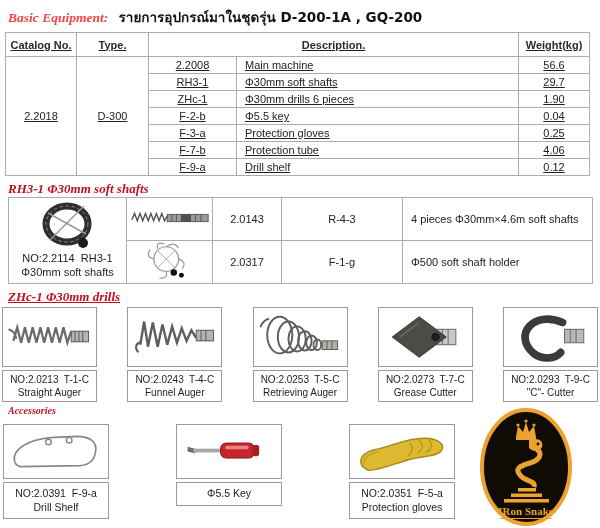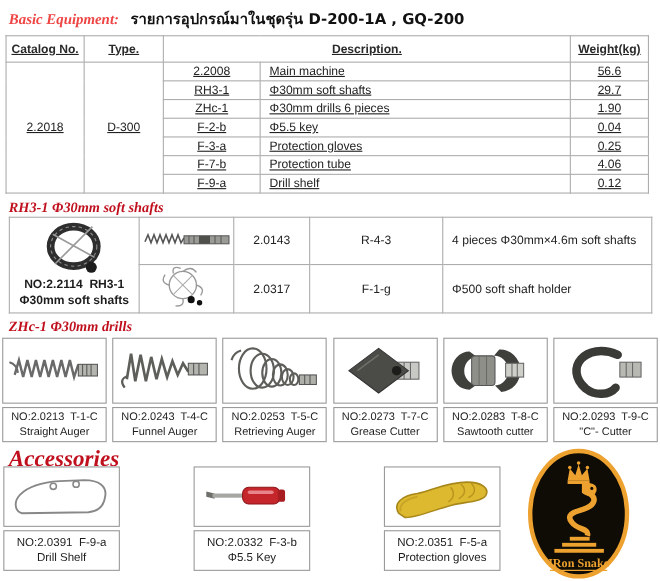--- a/index.html
+++ b/index.html
@@ -16,28 +16,28 @@
   td,th{border:1px solid #adadad;font-size:11px;overflow:hidden;}
   th{font-weight:bold;color:#2a2a2a;height:21px;}
   .main-table{top:32px;left:5px;width:584px;text-decoration:underline;}
   .main-table td{height:16px;padding:0 2px;}
   .c{text-align:center;}
   .d{text-align:left;padding-left:8px !important;}
 
   .shaft-table{top:197px;left:8px;width:584px;}
   .shaft-table td{height:40px;margin-left:34px;}
   .prod{text-align:center;vertical-align:middle;padding:2px 0;}
-  .prod-label{font-size:11px;line-height:1.25;color:#1d1d1d;font-weight:bold;}
+  .prod-label{font-size:11px;line-height:1.25;color:#1d1d1d;}
   .imgcell{text-align:center;vertical-align:middle;}
 
   
   .sec-heading{font-family:"Liberation Serif",serif;font-style:italic;font-weight:bold;color:#c0101e;left:8px;white-space:nowrap;}
   .h-shafts{top:181px;font-size:13px;}
-  .h-drills{top:289px;font-size:13px;}
-  .h-acc{top:405px;font-size:21px;}
+  .h-drills{top:289px;font-size:13px;text-decoration:underline;}
+  .h-acc{top:405px;font-size:10px;}
 
   
   .drill-row{top:307px;left:2px;width:596px;display:flex;justify-content:space-between;}
   .drill-card{width:95px;border-radius:25px;}
   .imgbox{border:1px solid #9a9a9a;height:58px;display:flex;align-items:center;justify-content:center;background:#fff;}
   .labelbox{border:1px solid #9a9a9a;margin-top:3px;padding:2px 0;text-align:center;font-size:10px;line-height:1.3;color:#1d1d1d;}
   .acc-row{top:424px;left:3px;width:452px;display:flex;justify-content:space-between;}
   .acc-card{width:106px;}
   .acc-card .imgbox{height:53px;}
   .acc-card .labelbox{font-size:10.5px;padding:4px 0;}
@@ -235,38 +235,20 @@
       </svg>
     </div>
     <div class="labelbox">
       <div class="ws">NO:2.0273  T-7-C</div>
       <div>Grease Cutter</div>
     </div>
   </div>
   <div class="drill-card">
     <div class="imgbox">
       <svg width="90" height="54" viewBox="0 0 92 56">
-        <path d="M22,10 a17,18 0 0 0 0,36 l7,-5 a12,13 0 0 1 0,-26 Z" fill="#3f3f3c"></path>
-        <rect x="24" y="14" width="22" height="28" rx="3" fill="#8f8f8a" stroke="#555"></rect>
-        <line x1="31" y1="14" x2="31" y2="42" stroke="#6b6b66"></line>
-        <line x1="38" y1="14" x2="38" y2="42" stroke="#6b6b66"></line>
-        <path d="M50,8 a19,20 0 0 1 2,40 l-6,-6 a13,14 0 0 0 -1,-28 Z" fill="#3f3f3c"></path>
-        <rect x="56" y="21" width="17" height="13" fill="#cfcfc9" stroke="#666"></rect>
-        <line x1="62" y1="21" x2="62" y2="34" stroke="#666"></line>
-        <line x1="67" y1="21" x2="67" y2="34" stroke="#666"></line>
-      </svg>
-    </div>
-    <div class="labelbox">
-      <div class="ws">NO:2.0283  T-8-C</div>
-      <div>Sawtooth cutter</div>
-    </div>
-  </div>
-  <div class="drill-card">
-    <div class="imgbox">
-      <svg width="90" height="54" viewBox="0 0 92 56">
         <path d="M58,13 C28,0 6,26 28,45 C37,52 50,51 56,44" fill="none" stroke="#3a3a37" stroke-width="8" stroke-linecap="round"></path>
         <rect x="60" y="20" width="20" height="14" fill="#b9b9b3" stroke="#666"></rect>
         <line x1="66" y1="20" x2="66" y2="34" stroke="#666"></line>
         <line x1="72" y1="20" x2="72" y2="34" stroke="#666"></line>
       </svg>
     </div>
     <div class="labelbox">
       <div class="ws">NO:2.0293  T-9-C</div>
       <div>"C"- Cutter</div>
     </div>
@@ -293,21 +275,20 @@
     <div class="imgbox">
       <svg width="100" height="49" viewBox="0 0 104 52">
         <polygon points="8,21 16,23 16,28 8,26" fill="#6e6e6a"></polygon>
         <rect x="14" y="23" width="30" height="4" fill="#a6a6a2"></rect>
         <rect x="43" y="17" width="36" height="16" rx="6" fill="#c4262c" stroke="#8d1418"></rect>
         <rect x="48" y="20" width="25" height="3.5" rx="1.7" fill="#e8858a"></rect>
         <rect x="77" y="19" width="7" height="12" rx="2.5" fill="#a81d22"></rect>
       </svg>
     </div>
     <div class="labelbox">
-      <div class="ws">NO:2.0332  F-3-b</div>
       <div>Φ5.5 Key</div>
     </div>
   </div>
   <div class="acc-card">
     <div class="imgbox">
       <svg width="100" height="49" viewBox="0 0 104 52">
         <path d="M10,42 C4,32 14,25 28,23 C44,19 58,12 76,12 C90,12 98,18 94,25 C90,31 74,31 62,34 C46,38 26,47 16,46 Z" fill="#dcb92f" stroke="#a8871a" stroke-width="1.5"></path>
         <path d="M70,14 C75,18 75,24 68,28 M80,13 C85,18 84,24 77,27 M60,17 C64,21 64,27 58,31" fill="none" stroke="#b8941e" stroke-width="1.4"></path>
         <path d="M12,40 C10,33 18,28 28,26" fill="none" stroke="#c9a526" stroke-width="2"></path>
       </svg>

